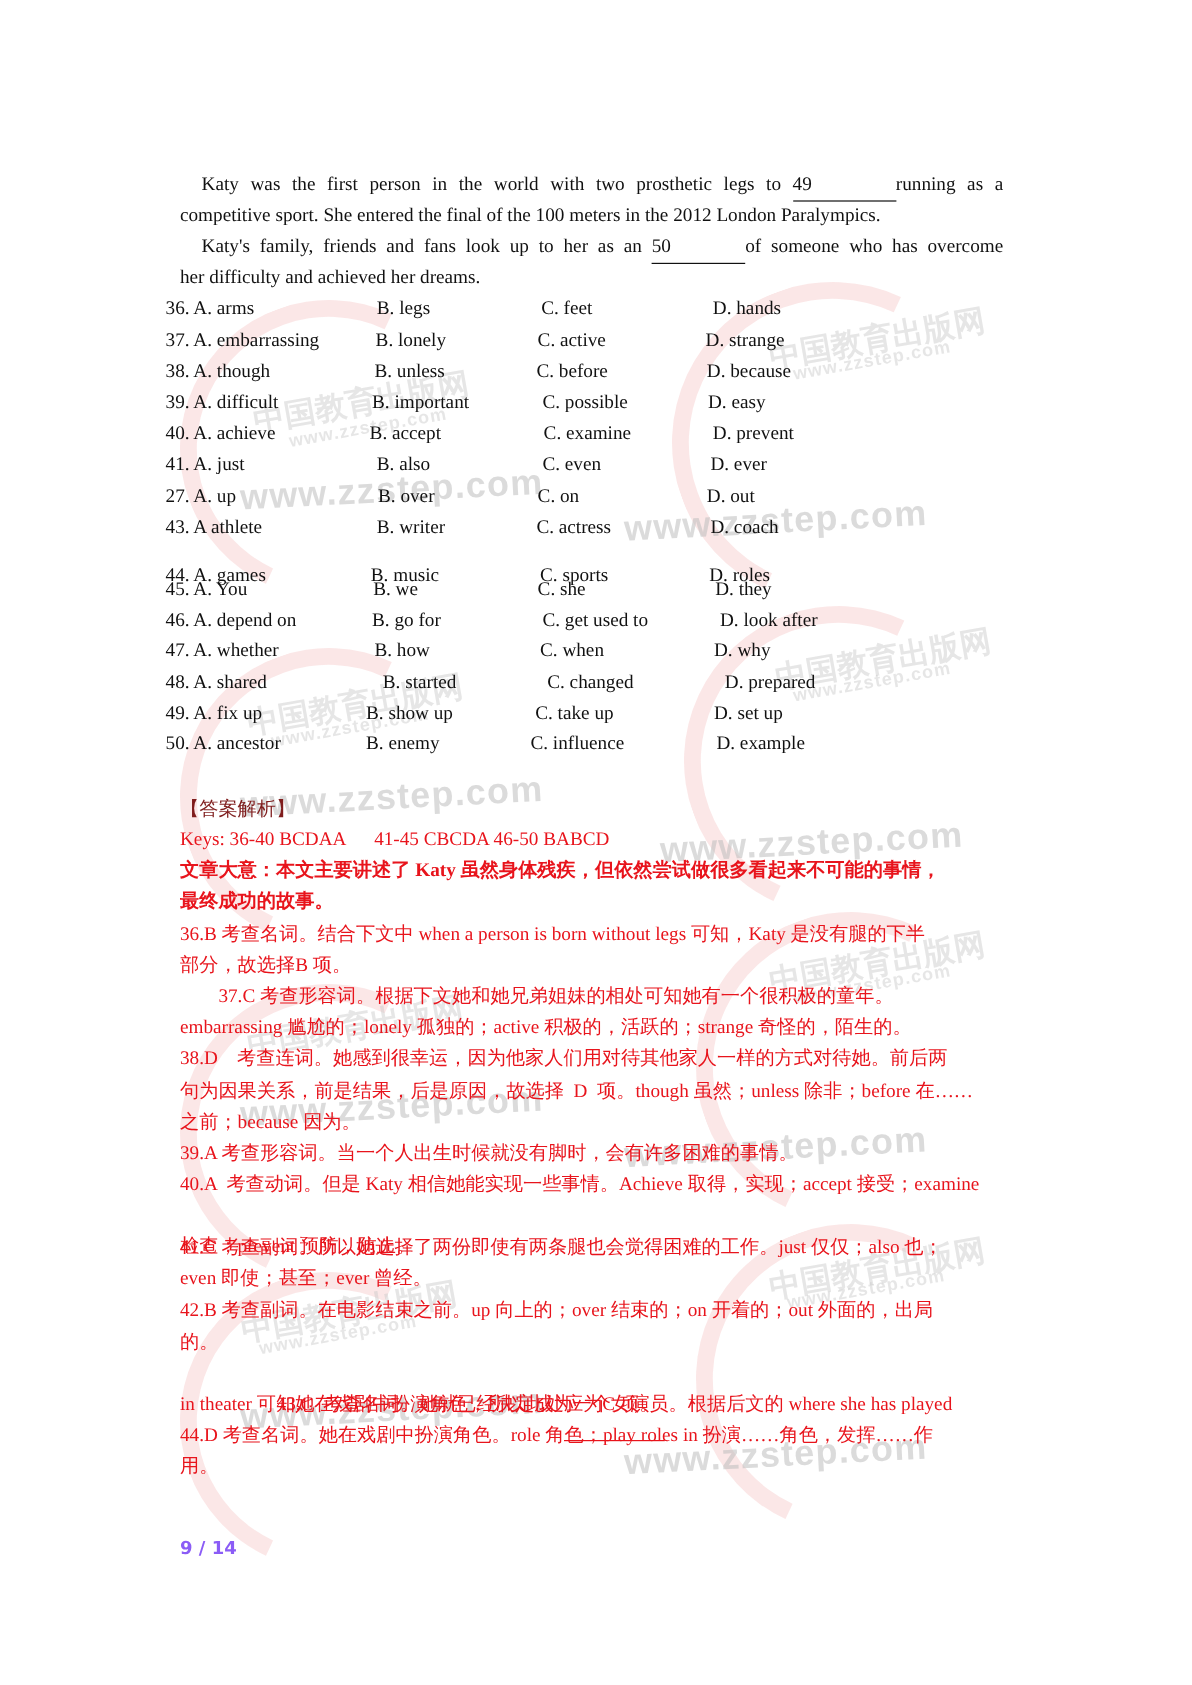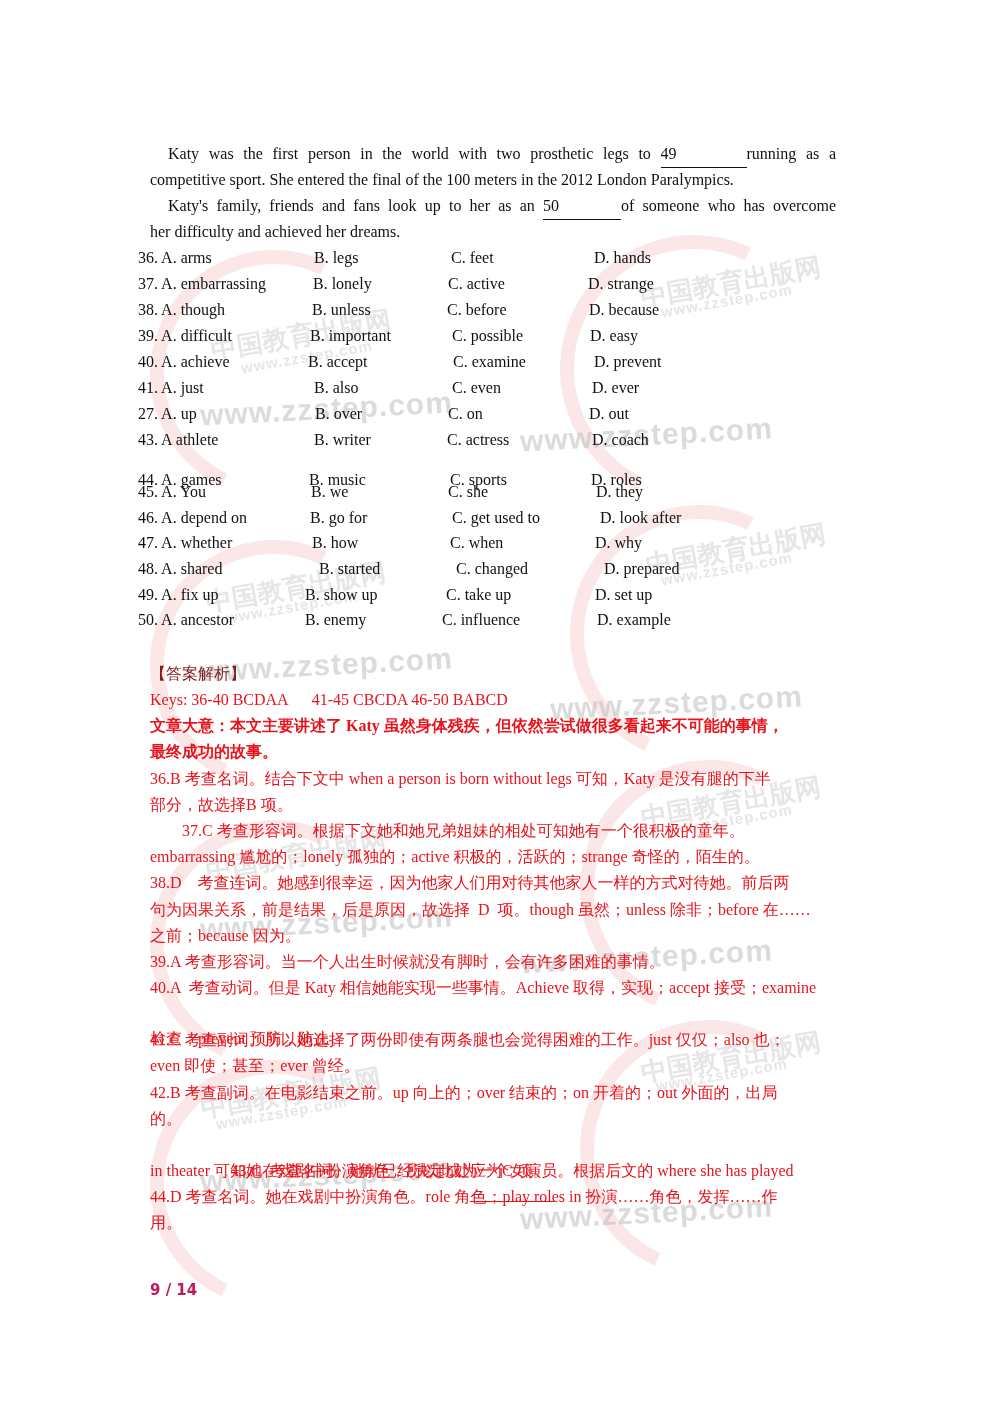--- a/index.html
+++ b/index.html
@@ -21,21 +21,21 @@
   .passage p { position: absolute; margin: 0; font-size: 16px; line-height: 26px; }
   .blank { display: inline-block; border-bottom: 1px solid #111; text-align: center; }
 
   .opt-row { position: absolute; left: 138px; height: 26px; font-size: 16px; line-height: 26px; width: 700px; }
   .opt-row span { position: absolute; top: 0; white-space: nowrap; }
   .ans-head { position: absolute; left: 150px; top: 661px; color: #7f1d1d; font-size: 16px;
               line-height: 26px; font-family: "DejaVu Sans", sans-serif; }
   .ans-line { position: absolute; left: 150px; width: 700px; color: #e8141c; font-size: 16px; line-height: 26px;
               white-space: nowrap; overflow: hidden; }
   .page-num { position: absolute; left: 150px; top: 1281px; font-family: "DejaVu Sans", sans-serif;
-              font-weight: bold; font-size: 15px; color: #be185d; }
+              font-weight: bold; font-size: 15px; color: #8b5cf6; }
   .uline { display: inline-block; width: 84px; border-bottom: 1px solid #e8141c; height: 16px; vertical-align: baseline; }
 </style>
 </head>
 <body>
 
 <div class="page">
 
   <div class="wm wm-arc" style="left:150px;top:250px;width:220px;height:220px;"></div>
   <div class="wm wm-cn" style="left:210px;top:318px;">中国教育出版网</div>
   <div class="wm wm-small" style="left:240px;top:348px;">www.zzstep.com</div>

